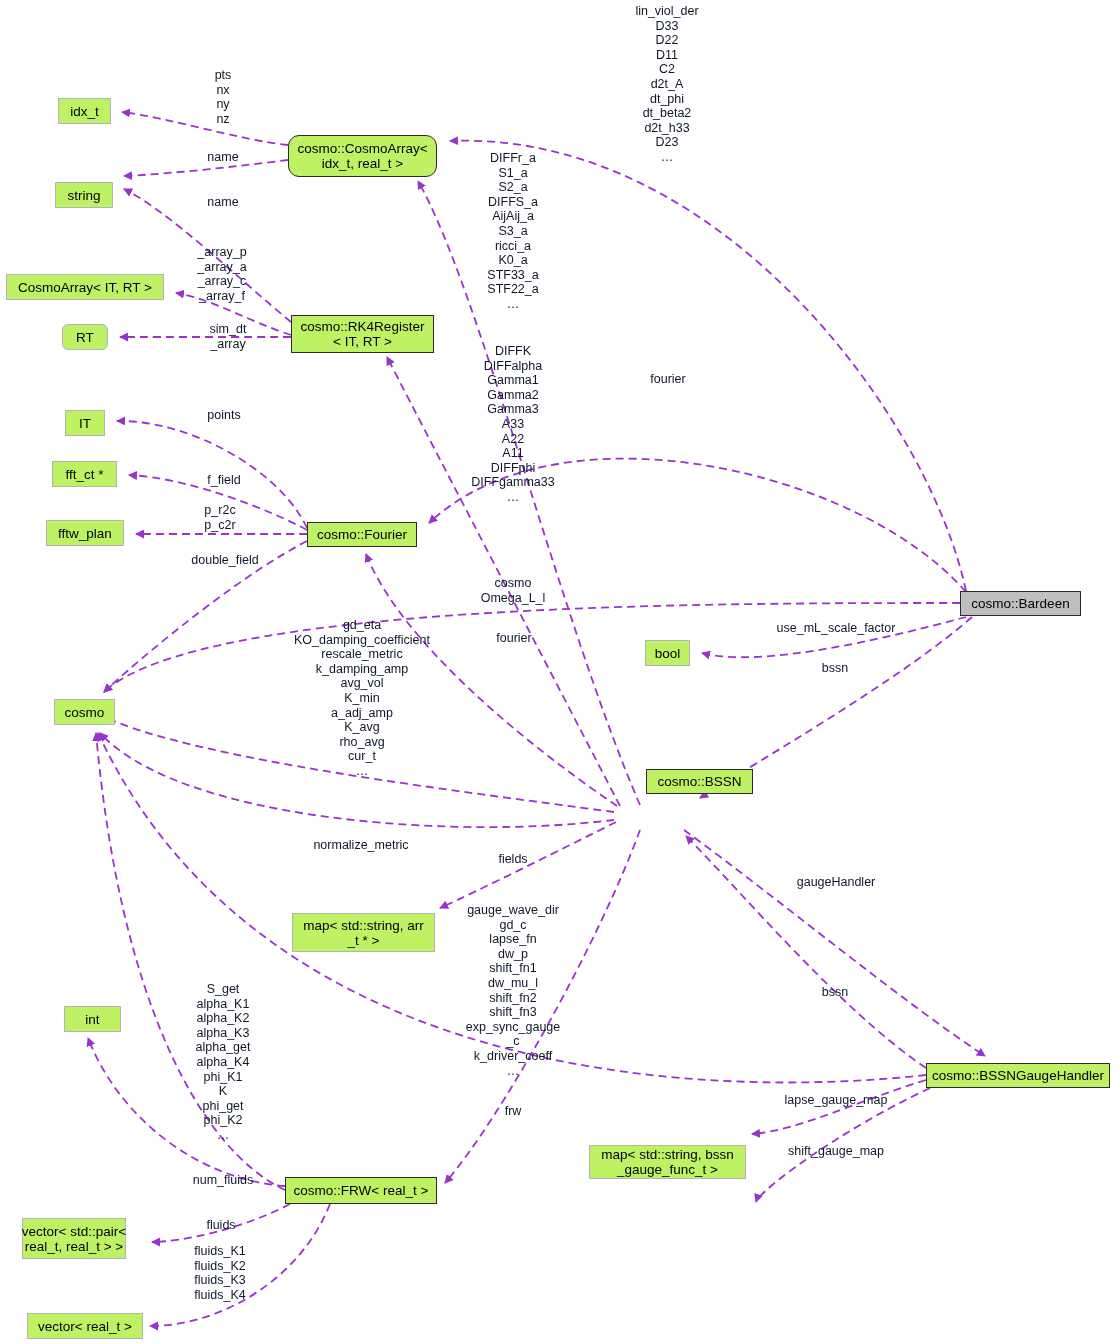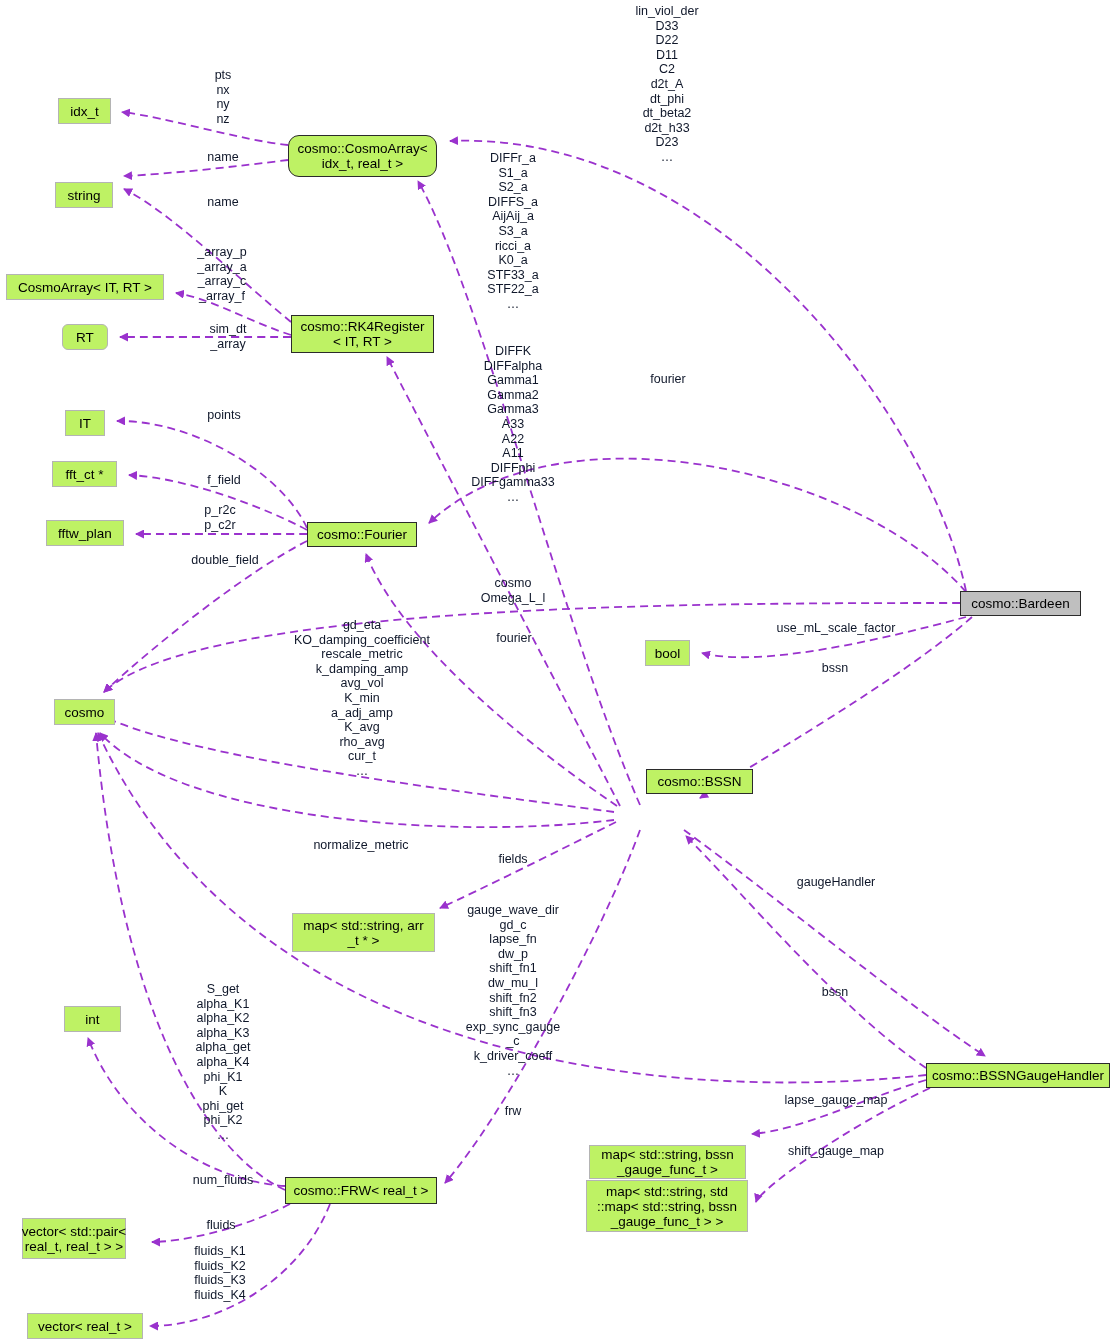--- a/index.html
+++ b/index.html
@@ -149,23 +149,20 @@
 &lt; IT, RT &gt;</div>
   <div class="node strong" style="left:307px;top:522px;width:110px;height:25px;">cosmo::Fourier</div>
   <div class="node plain" style="left:292px;top:913px;width:143px;height:39px;">map&lt; std::string, arr
 _t * &gt;</div>
   <div class="node strong" style="left:285px;top:1177px;width:152px;height:27px;">cosmo::FRW&lt; real_t &gt;</div>
 
   <div class="node plain" style="left:645px;top:640px;width:45px;height:26px;">bool</div>
   <div class="node strong" style="left:614px;top:769px;width:107px;height:25px;margin-left:32px;">cosmo::BSSN</div>
   <div class="node plain" style="left:589px;top:1119px;width:157px;height:34px;margin-top:26px;">map&lt; std::string, bssn
 _gauge_func_t &gt;</div>
-  <div class="node plain" style="left:586px;top:1180px;width:162px;height:52px;">map&lt; std::string, std
-::map&lt; std::string, bssn
-_gauge_func_t &gt; &gt;</div>
 
   <div class="node current" style="left:960px;top:591px;width:121px;height:25px;">cosmo::Bardeen</div>
   <div class="node strong" style="left:926px;top:1063px;width:184px;height:25px;">cosmo::BSSNGaugeHandler</div>
 
   <div class="edge-label" style="left:223px;top:68px;">pts
 nx
 ny
 nz</div>
   <div class="edge-label" style="left:223px;top:150px;">name</div>
   <div class="edge-label" style="left:223px;top:195px;">name</div>

